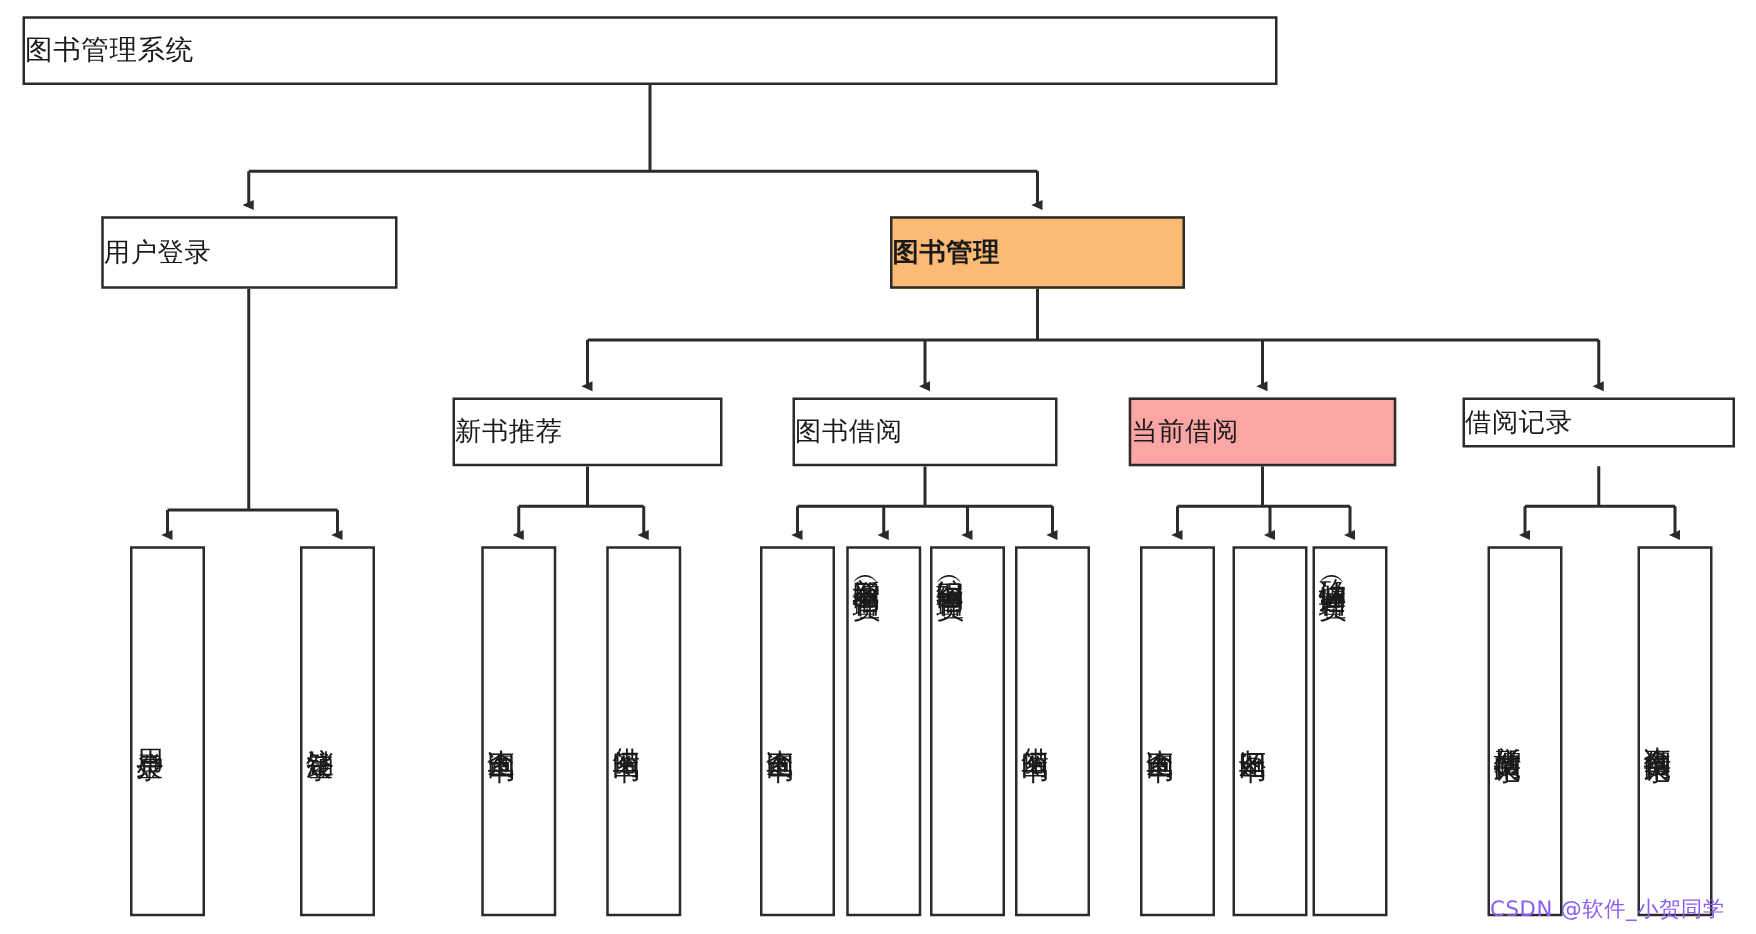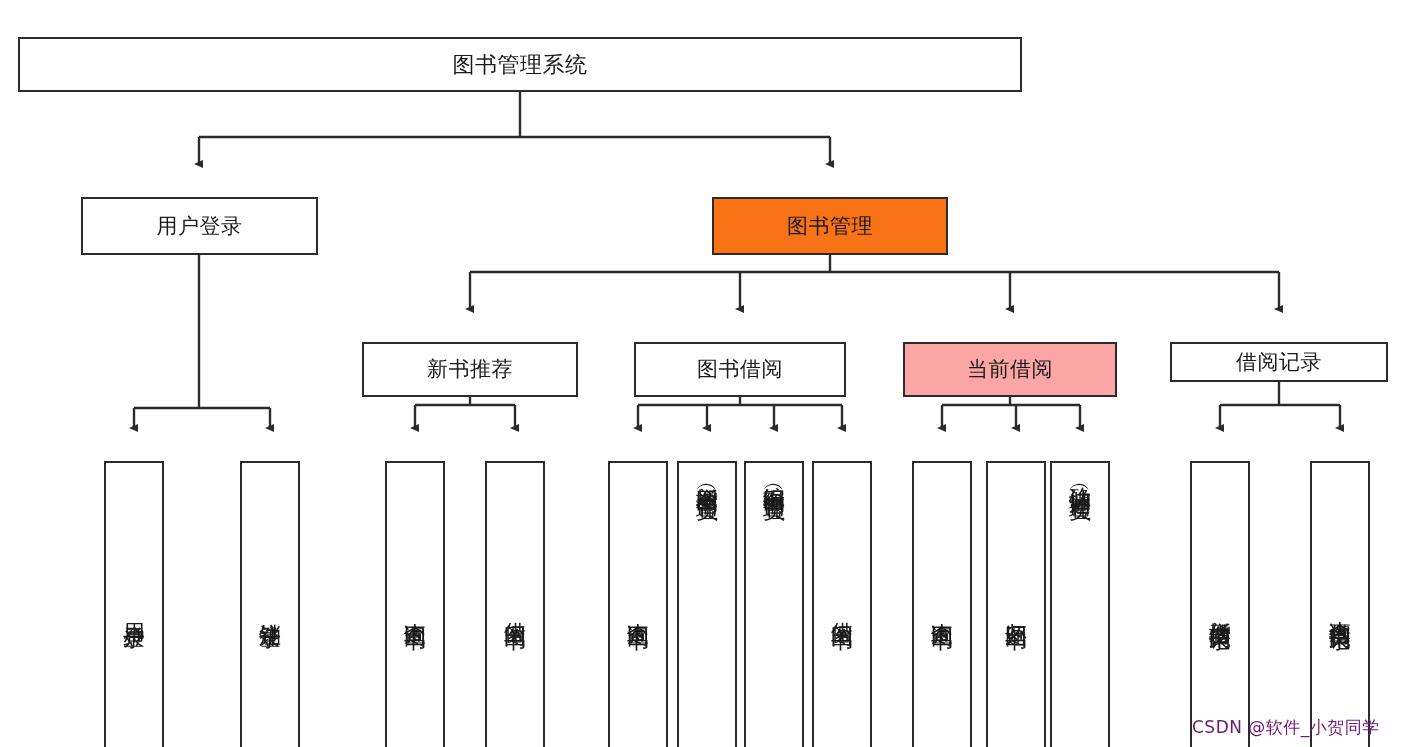--- a/index.html
+++ b/index.html
@@ -26,24 +26,23 @@
     height: 747px;
     pointer-events: none;
   }
   .node {
     position: absolute;
     box-sizing: border-box;
     background: #ffffff;
     border: 2px solid #2b2b2b;
     display: flex;
     align-items: center;
-    justify-content: center;
+    justify-content: flex-start;
     color: #1a1a1a;
     z-index: 2;
-    margin-top: 24px;
   }
   .node .label {
     display: block;
     text-align: center;
     line-height: 1.05;
     letter-spacing: 0.5px;
   }
   
   .node.horiz .label {
     font-size: 21px;
@@ -138,21 +137,21 @@
     </g>
   </svg>
 
   <div class="node horiz root" style="left: 18px; top: 13px; width: 1004px; height: 55px; border-color: rgb(43, 43, 43); color: rgb(26, 26, 26); background: rgb(255, 255, 255);">
     <span class="label">图书管理系统</span>
   </div>
 
   <div class="node horiz" style="left: 81px; top: 173px; width: 237px; height: 58px; border-color: rgb(43, 43, 43); color: rgb(26, 26, 26); background: rgb(255, 255, 255);">
     <span class="label">用户登录</span>
   </div>
-  <div class="node horiz" style="left: 712px; top: 173px; width: 236px; height: 58px; border-color: rgb(43, 43, 43); color: rgb(26, 26, 26); background: #f97316;">
+  <div class="node horiz" style="left: 712px; top: 173px; width: 236px; height: 58px; border-color: rgb(43, 43, 43); color: rgb(26, 26, 26); background: #fdba74; font-weight: bold;">
     <span class="label">图书管理</span>
   </div>
 
   <div class="node horiz" style="left: 362px; top: 318px; width: 216px; height: 55px; border-color: rgb(43, 43, 43); color: rgb(26, 26, 26); background: rgb(255, 255, 255);">
     <span class="label">新书推荐</span>
   </div>
   <div class="node horiz" style="left: 634px; top: 318px; width: 212px; height: 55px; border-color: rgb(43, 43, 43); color: rgb(26, 26, 26); background: rgb(255, 255, 255);">
     <span class="label">图书借阅</span>
   </div>
   <div class="node horiz" style="left: 903px; top: 318px; width: 214px; height: 55px; border-color: rgb(43, 43, 43); color: rgb(26, 26, 26); background: #fca5a5;">
@@ -195,15 +194,15 @@
   <div class="node vert tall" style="left: 1050px; top: 437px; width: 60px; height: 296px; border-color: rgb(43, 43, 43); color: rgb(26, 26, 26); background: rgb(255, 255, 255);">
     <span class="label">确认归还（管理员）</span>
   </div>
   <div class="node vert mid" style="left: 1190px; top: 437px; width: 60px; height: 296px; border-color: rgb(43, 43, 43); color: rgb(26, 26, 26); background: rgb(255, 255, 255);">
     <span class="label">新增借阅记录</span>
   </div>
   <div class="node vert mid" style="left: 1310px; top: 437px; width: 60px; height: 296px; border-color: rgb(43, 43, 43); color: rgb(26, 26, 26); background: rgb(255, 255, 255);">
     <span class="label">查询借阅记录</span>
   </div>
 
-  <div class="watermark" style="left: 1192px; top: 716px; color: #701a75;">CSDN @软件_小贺同学</div>
+  <div class="watermark" style="left: 1192px; top: 716px; color: #8b5cf6;">CSDN @软件_小贺同学</div>
 
 </div>
 
 </body></html>

